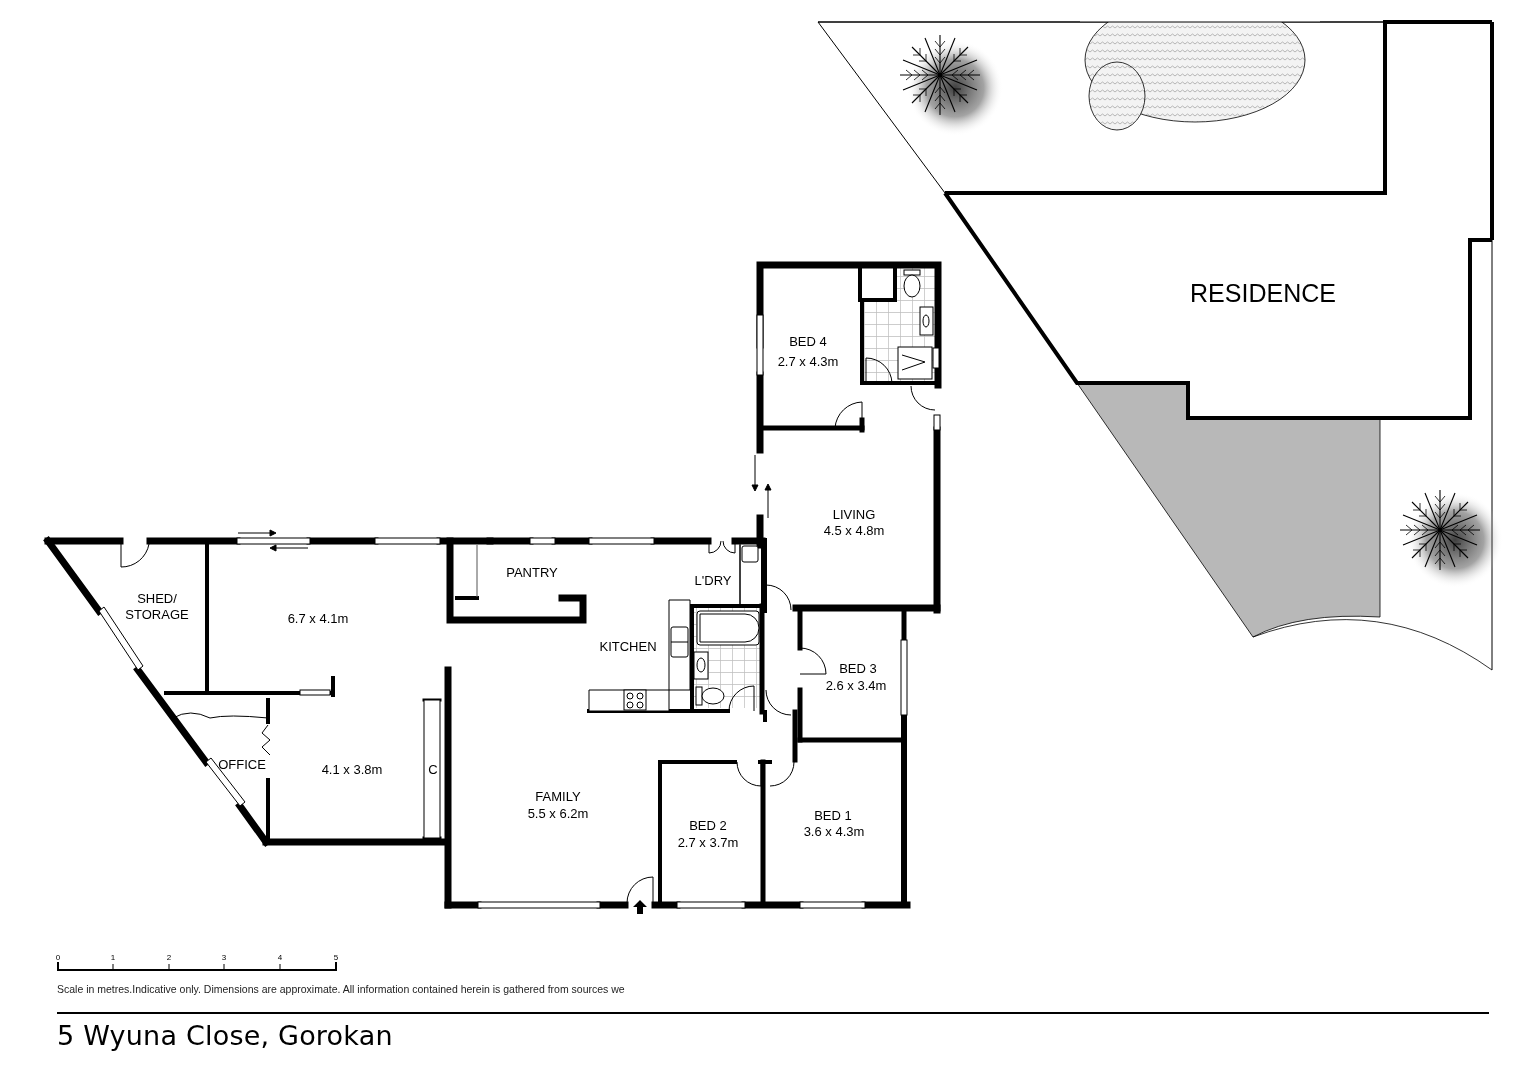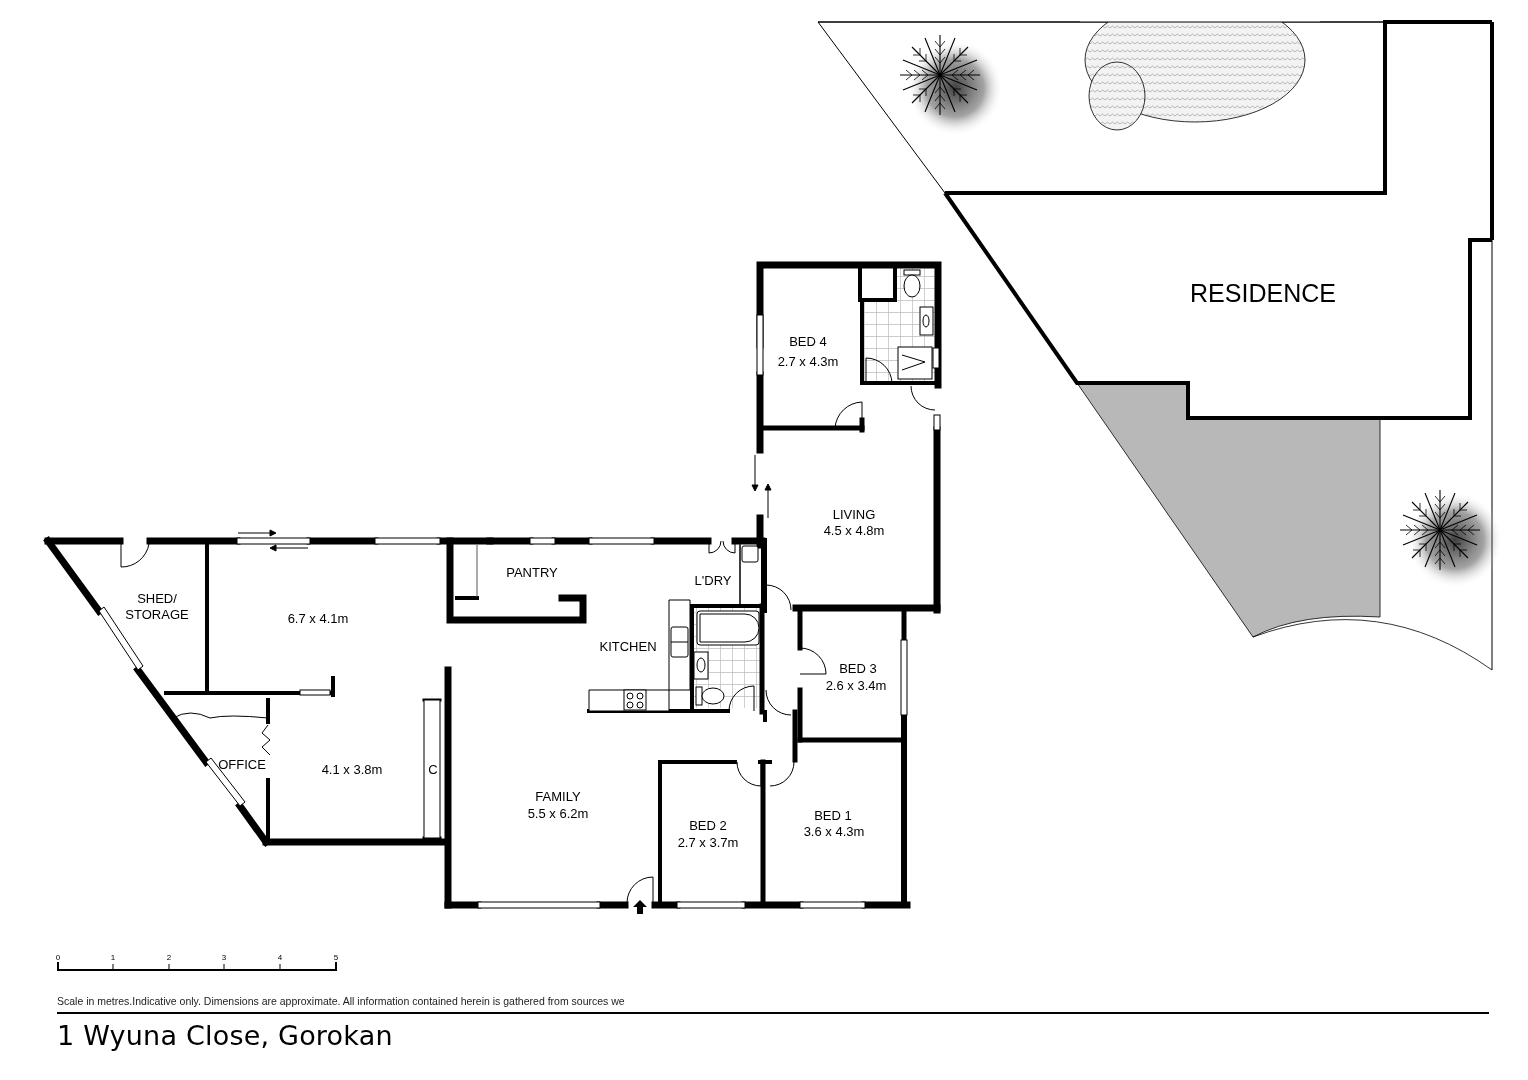--- a/index.html
+++ b/index.html
@@ -1,21 +1,21 @@
 <!DOCTYPE html>
 <html><head>
 <meta charset="utf-8">
 <style>
   html, body { margin:0; padding:0; background:#ffffff; }
   body { width:1528px; height:1080px; position:relative; overflow:hidden; font-family:"Liberation Sans", sans-serif; color:#000; }
   svg.plan { position:absolute; left:0; top:0; }
   .lbl { font-family:"Liberation Sans", sans-serif; font-size:13px; fill:#000; }
   .lbl-big { font-family:"Liberation Sans", sans-serif; font-size:25px; fill:#000; }
   .tick { font-family:"Liberation Sans", sans-serif; font-size:8px; fill:#000; }
-  .disclaimer { position:absolute; left:57px; top:983px; font-size:10.5px; line-height:13px; color:#222; width:700px;margin-top:12px; }
+  .disclaimer { position:absolute; left:57px; top:983px; font-size:10.5px; line-height:13px; color:#222; width:700px; }
   .title { position:absolute; left:57px; top:1020px; font-family:"DejaVu Sans", sans-serif; font-size:27px; color:#000; letter-spacing:0.2px; }
   .rule { position:absolute; left:57px; top:1012px; width:1432px; height:2px; background:#000; }
 </style>
 </head>
 <body>
 
 <svg class="plan" width="1528" height="1080" viewBox="0 0 1528 1080" xmlns="http://www.w3.org/2000/svg">
   <defs>
     <pattern id="tiles" width="12" height="12" patternUnits="userSpaceOnUse">
       <rect width="12" height="12" fill="#fff"></rect>
@@ -312,13 +312,13 @@
     <text class="tick" x="224" y="960" text-anchor="middle">3</text>
     <text class="tick" x="280" y="960" text-anchor="middle">4</text>
     <text class="tick" x="336" y="960" text-anchor="middle">5</text>
   </g>
 </svg>
 
 <div class="disclaimer">
   <div>Scale in metres.Indicative only. Dimensions are approximate. All information contained herein is gathered from sources we</div>
 </div>
 <div class="rule"></div>
-<div class="title">1 Wyuna Close, Gorokan</div>
+<div class="title">5 Wyuna Close, Gorokan</div>
 
 </body></html>

